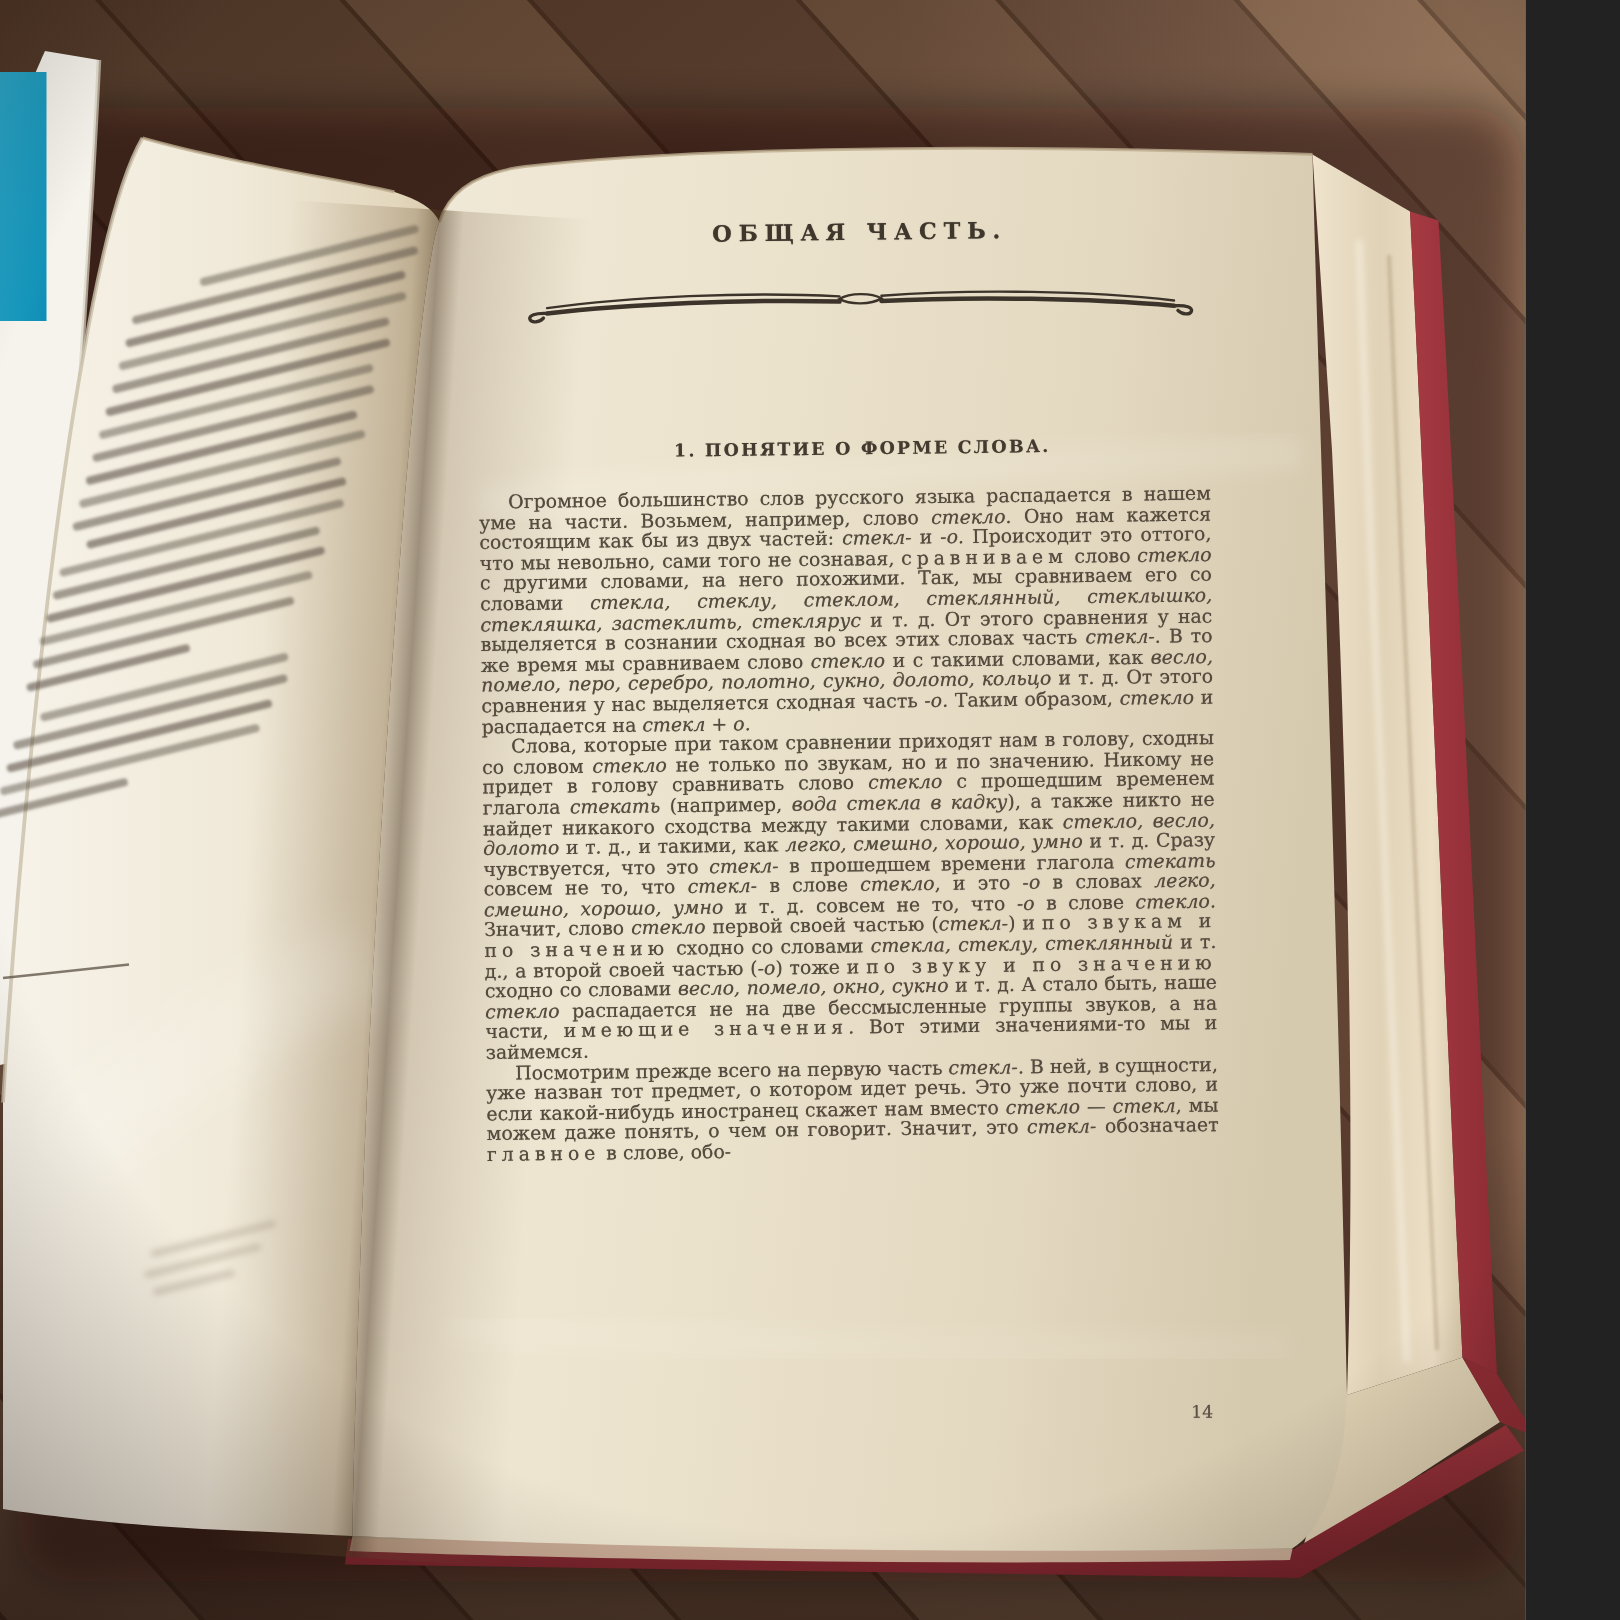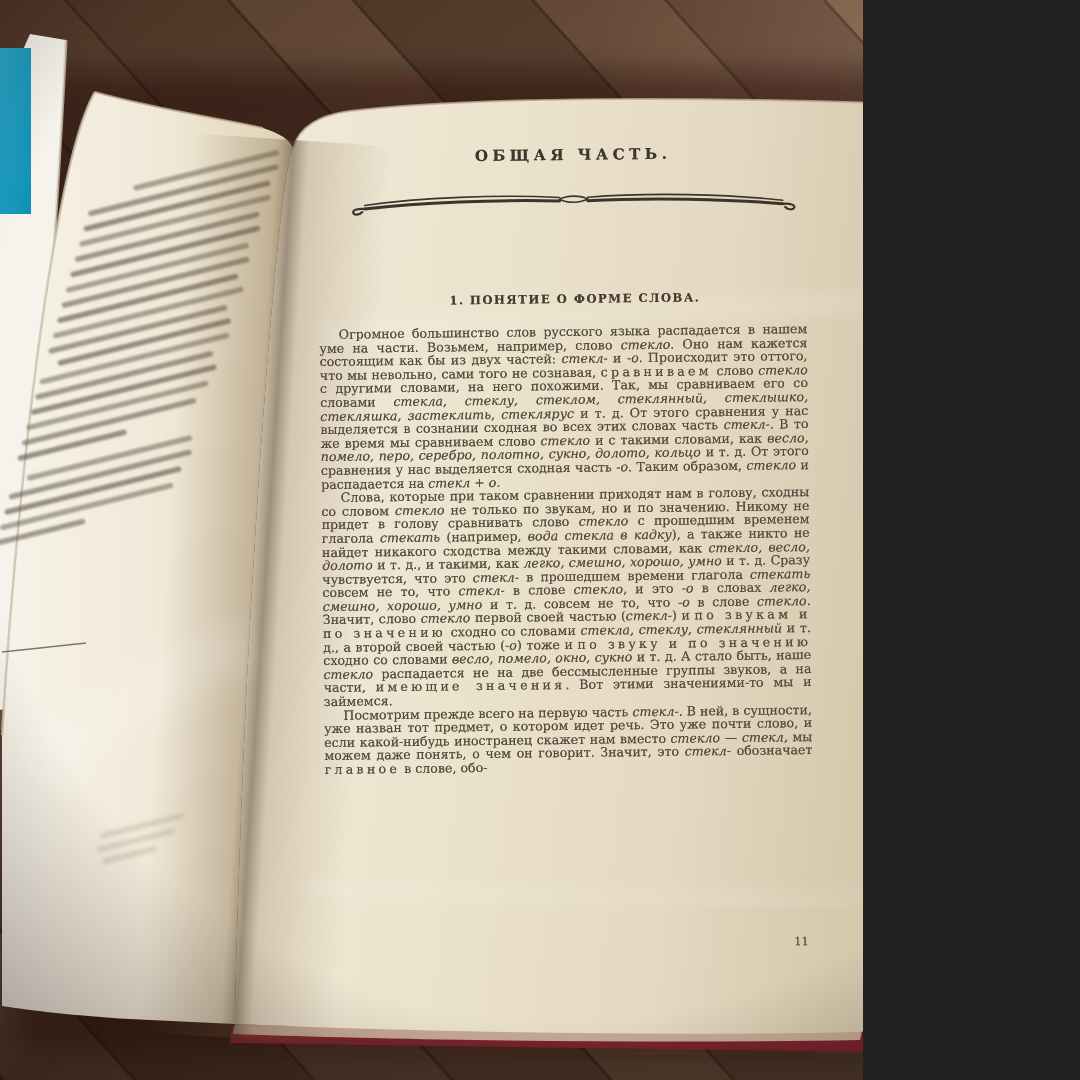--- a/index.html
+++ b/index.html
@@ -1,16 +1,16 @@
 <!DOCTYPE html>
 <html><head>
 <meta charset="utf-8">
 <style>
   html,body{margin:0;padding:0;background:#222;}
-  .scene{position:relative;width:863px;height:1080px;overflow:hidden;
+  .scene{position:relative;width:1017px;height:1080px;overflow:hidden;
          font-family:"DejaVu Serif","Liberation Serif",serif;background:#eab308;}
   .scene svg.bg{position:absolute;left:0;top:0;width:1080px;height:1080px;display:block;}
 
   
   .page-content{position:absolute;left:322px;top:140px;width:488px;height:830px;
                 transform:rotate(-0.7deg);color:#4e4337;}
   .head-group{transform:translateX(12px);}
   h1.chapter{margin:6px 0 0;text-align:center;font-size:15px;font-weight:700;
              letter-spacing:.30em;color:#3f362c;text-shadow:0 0 .6px rgba(63,54,44,.7);}
   .orn{display:block;margin:24px auto 0;}
@@ -259,15 +259,15 @@
           <path d="M435,18.5 C443,18 447.5,19.8 446.5,22.4 C445.5,25 440,24.4 437.5,21.6" stroke-width="2.2"></path>
         </g>
       </svg>
       <h2 class="section">1. ПОНЯТИЕ О ФОРМЕ СЛОВА.</h2>
     </div>
     <div class="bodytext">
         <p><span>Огромное большинство слов русского языка распадается в нашем уме на части. Возьмем, например, слово </span><span class="it">стекло</span><span>. Оно нам кажется состоящим как бы из двух частей: </span><span class="it">стекл-</span><span> и </span><span class="it">-о</span><span>. Происходит это оттого, что мы невольно, сами того не сознавая, </span><span class="sp">сравниваем</span><span> слово </span><span class="it">стекло</span><span> с другими словами, на него похожими. Так, мы сравниваем его со словами </span><span class="it">стекла, стеклу, стеклом, стеклянный, стеклышко, стекляшка, застеклить, стеклярус</span><span> и т. д. От этого сравнения у нас выделяется в сознании сходная во всех этих словах часть </span><span class="it">стекл-</span><span>. В то же время мы сравниваем слово </span><span class="it">стекло</span><span> и с такими словами, как </span><span class="it">весло, помело, перо, серебро, полотно, сукно, долото, кольцо</span><span> и т. д. От этого сравнения у нас выделяется сходная часть </span><span class="it">-о</span><span>. Таким образом, </span><span class="it">стекло</span><span> и распадается на </span><span class="it">стекл</span><span> + </span><span class="it">о</span><span>.</span></p>
         <p><span>Слова, которые при таком сравнении приходят нам в голову, сходны со словом </span><span class="it">стекло</span><span> не только по звукам, но и по значению. Никому не придет в голову сравнивать слово </span><span class="it">стекло</span><span> с прошедшим временем глагола </span><span class="it">стекать</span><span> (например, </span><span class="it">вода стекла в кадку</span><span>), а также никто не найдет никакого сходства между такими словами, как </span><span class="it">стекло, весло, долото</span><span> и т. д., и такими, как </span><span class="it">легко, смешно, хорошо, умно</span><span> и т. д. Сразу чувствуется, что это </span><span class="it">стекл-</span><span> в прошедшем времени глагола </span><span class="it">стекать</span><span> совсем не то, что </span><span class="it">стекл-</span><span> в слове </span><span class="it">стекло</span><span>, и это </span><span class="it">-о</span><span> в словах </span><span class="it">легко, смешно, хорошо, умно</span><span> и т. д. совсем не то, что </span><span class="it">-о</span><span> в слове </span><span class="it">стекло</span><span>. Значит, слово </span><span class="it">стекло</span><span> первой своей частью (</span><span class="it">стекл-</span><span>) и </span><span class="sp">по звукам и по значению</span><span> сходно со словами </span><span class="it">стекла, стеклу, стеклянный</span><span> и т. д., а второй своей частью (</span><span class="it">-о</span><span>) тоже и </span><span class="sp">по звуку и по значению</span><span> сходно со словами </span><span class="it">весло, помело, окно, сукно</span><span> и т. д. А стало быть, наше </span><span class="it">стекло</span><span> распадается не на две бессмысленные группы звуков, а на части, </span><span class="sp">имеющие значения</span><span>. Вот этими значениями-то мы и займемся.</span></p>
         <p><span>Посмотрим прежде всего на первую часть </span><span class="it">стекл-</span><span>. В ней, в сущности, уже назван тот предмет, о котором идет речь. Это уже почти слово, и если какой-нибудь иностранец скажет нам вместо </span><span class="it">стекло</span><span> — </span><span class="it">стекл</span><span>, мы можем даже понять, о чем он говорит. Значит, это </span><span class="it">стекл-</span><span> обозначает </span><span class="sp">главное</span><span> в слове, обо-</span></p>
       </div>
-    <span class="pageno">11</span>
+    <span class="pageno">14</span>
   </div>
 </div>
 
 </body></html>

